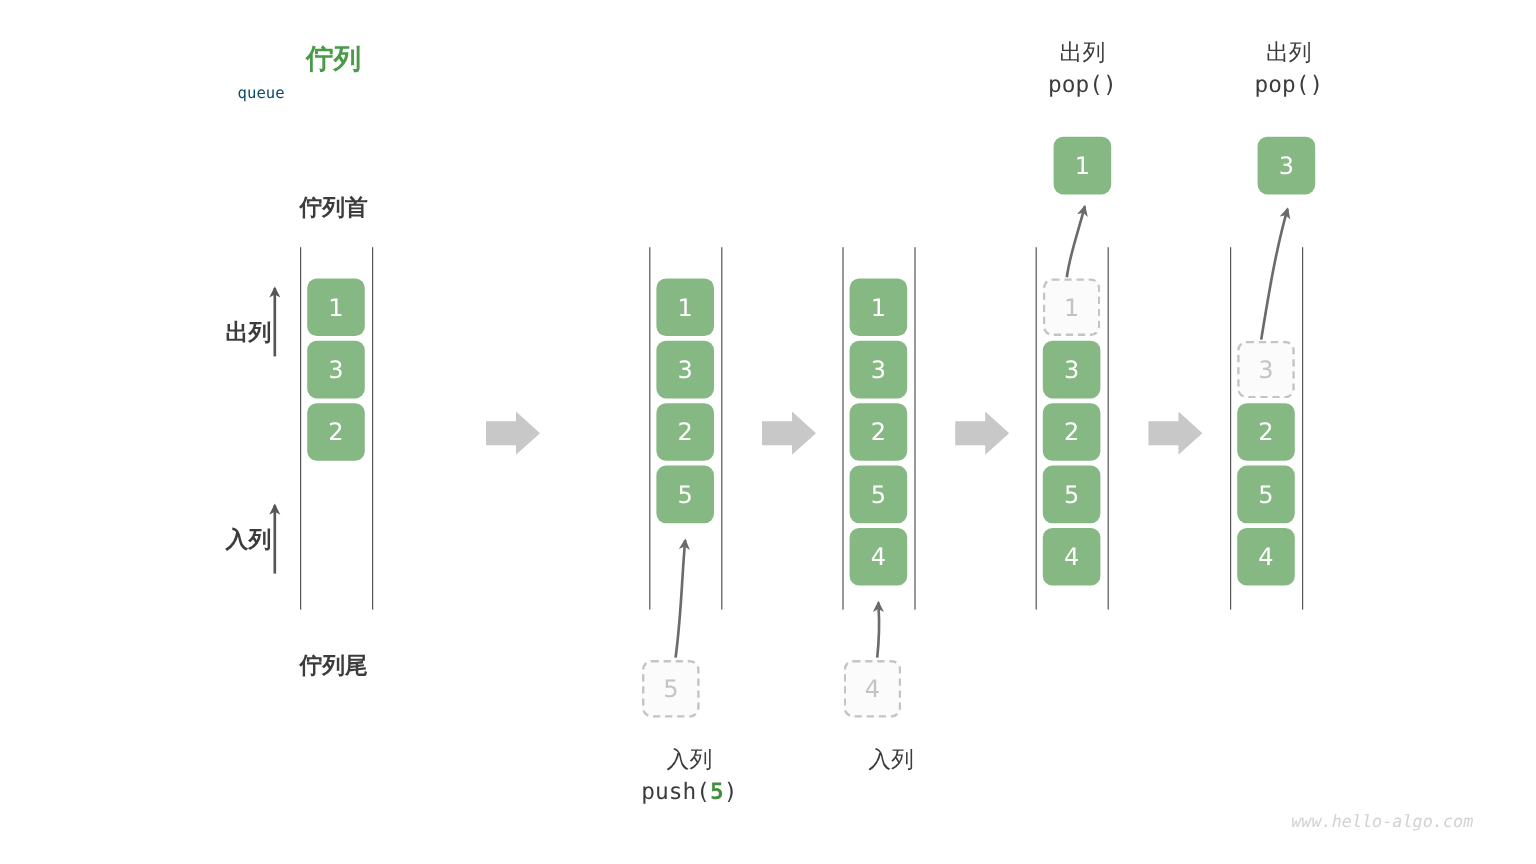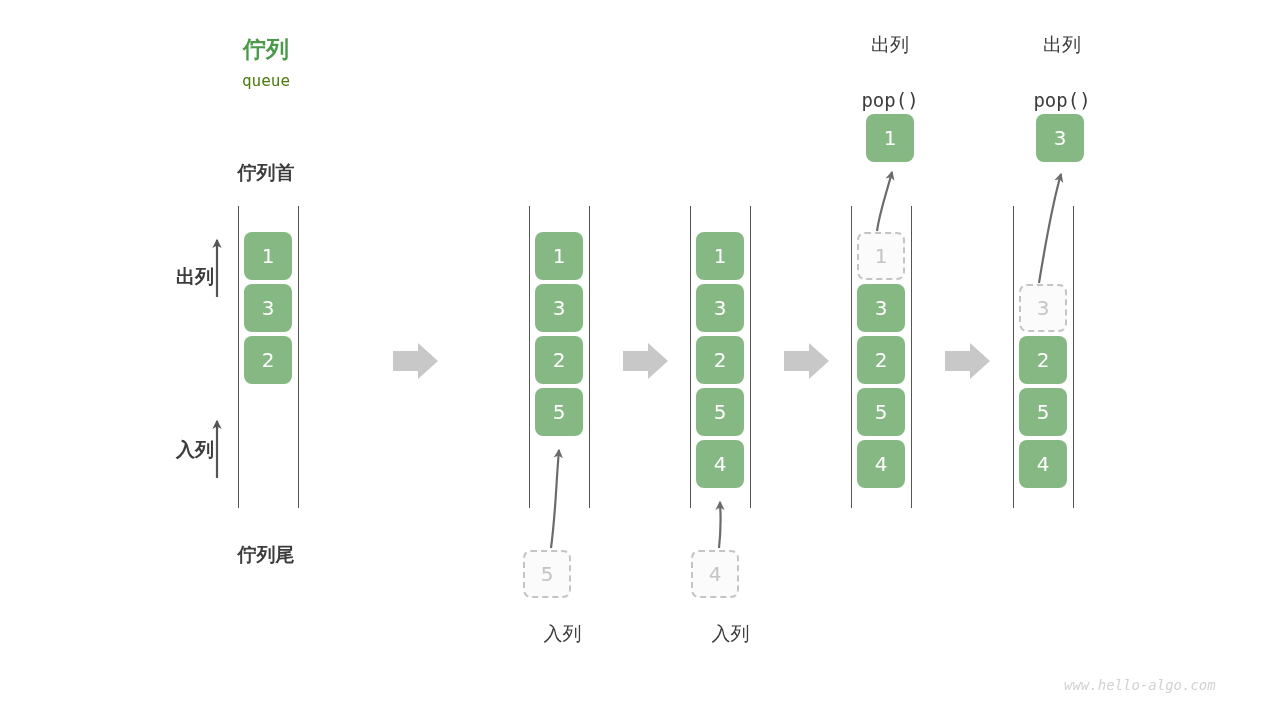--- a/index.html
+++ b/index.html
@@ -9,38 +9,38 @@
   }
   body {
     width: 1280px;
     height: 720px;
     position: relative;
     overflow: hidden;
     font-family: "DejaVu Sans", "Liberation Sans", sans-serif;
   }
   #stage {
     position: absolute;
-    left: 0; top: 0;
+    left: 12px; top: 0;
     width: 1068px;
     height: 720px;
   }
   .abs { position: absolute; }
 
   
   .title-cn {
     font-size: 23px;
     font-weight: bold;
     color: #4a9a4a;
     text-align: center;
     white-space: nowrap;
   }
   .title-en {
-    font-size: 16px;
-    color: #4d7c0f;
-    text-align: center;
+    font-size: 13px;
+    color: #0c4a6e;
+    text-align: left;
     white-space: nowrap;
     font-family: "DejaVu Sans Mono", "Liberation Mono", monospace;
   }
 
   
   .side-label {
     font-size: 19px;
     font-weight: bold;
     color: #3c3c3c;
     white-space: nowrap;
@@ -61,21 +61,20 @@
     color: #3c3c3c;
   }
   .op-cn {
     font-size: 19px;
     line-height: 27px;
   }
   .op-code {
     font-size: 19px;
     line-height: 27px;
     font-family: "DejaVu Sans Mono", "Liberation Mono", monospace;
-    margin-top: 29px;
   }
   .op-code .num { color: #3f8f3f; font-weight: bold; }
 
   
   .cell {
     width: 48px;
     height: 48px;
     border-radius: 8px;
     background: #86b884;
     color: #ffffff;
@@ -137,20 +136,21 @@
 
   <div class="abs rail" style="left:529px; top:206px; height:302px;"></div>
   <div class="abs rail" style="left:589px; top:206px; height:302px;"></div>
   <div class="abs cell" style="left:535px; top:232px;">1</div>
   <div class="abs cell" style="left:535px; top:284px;">3</div>
   <div class="abs cell" style="left:535px; top:336px;">2</div>
   <div class="abs cell" style="left:535px; top:388px;">5</div>
   <div class="abs cell ghost" style="left:523px; top:550px;">5</div>
   <div class="abs op-label" style="left:470px; top:620px; width:185px;">
     <div class="op-cn">入列</div>
+    <div class="op-code"><span>push(</span><span class="num">5</span><span>)</span></div>
   </div>
 
   <div class="abs rail" style="left:690px; top:206px; height:302px;"></div>
   <div class="abs rail" style="left:750px; top:206px; height:302px;"></div>
   <div class="abs cell" style="left:696px; top:232px;">1</div>
   <div class="abs cell" style="left:696px; top:284px;">3</div>
   <div class="abs cell" style="left:696px; top:336px;">2</div>
   <div class="abs cell" style="left:696px; top:388px;">5</div>
   <div class="abs cell" style="left:696px; top:440px;">4</div>
   <div class="abs cell ghost" style="left:691px; top:550px;">4</div>

